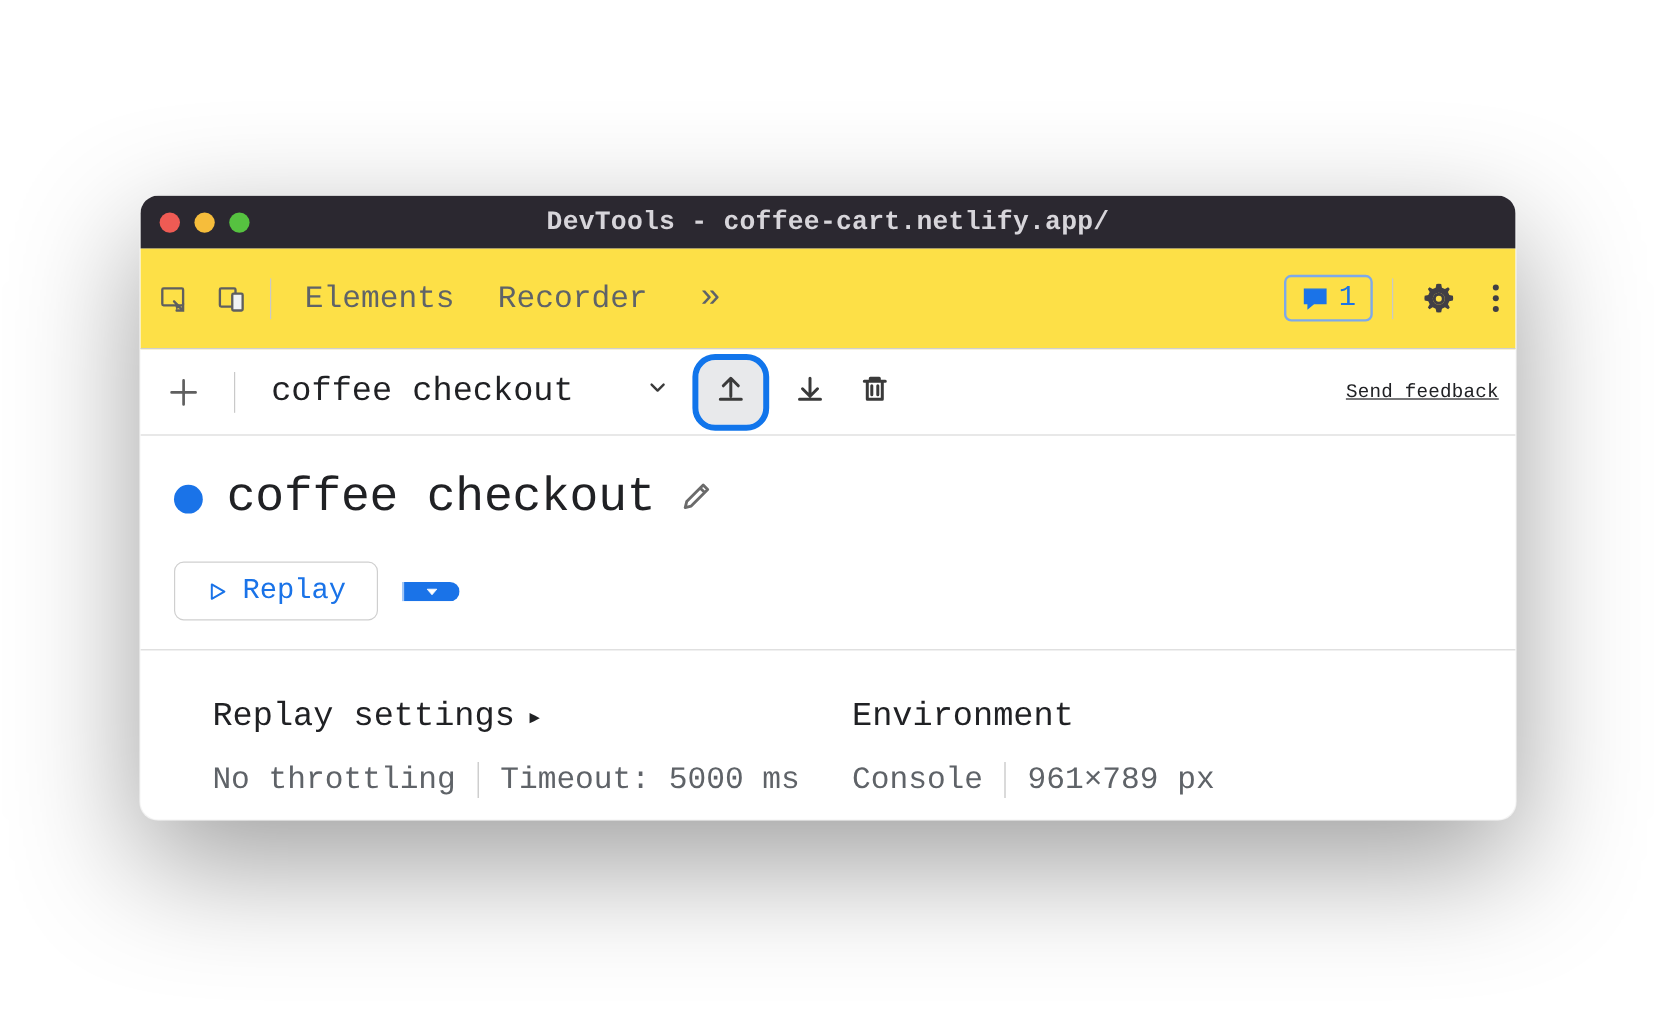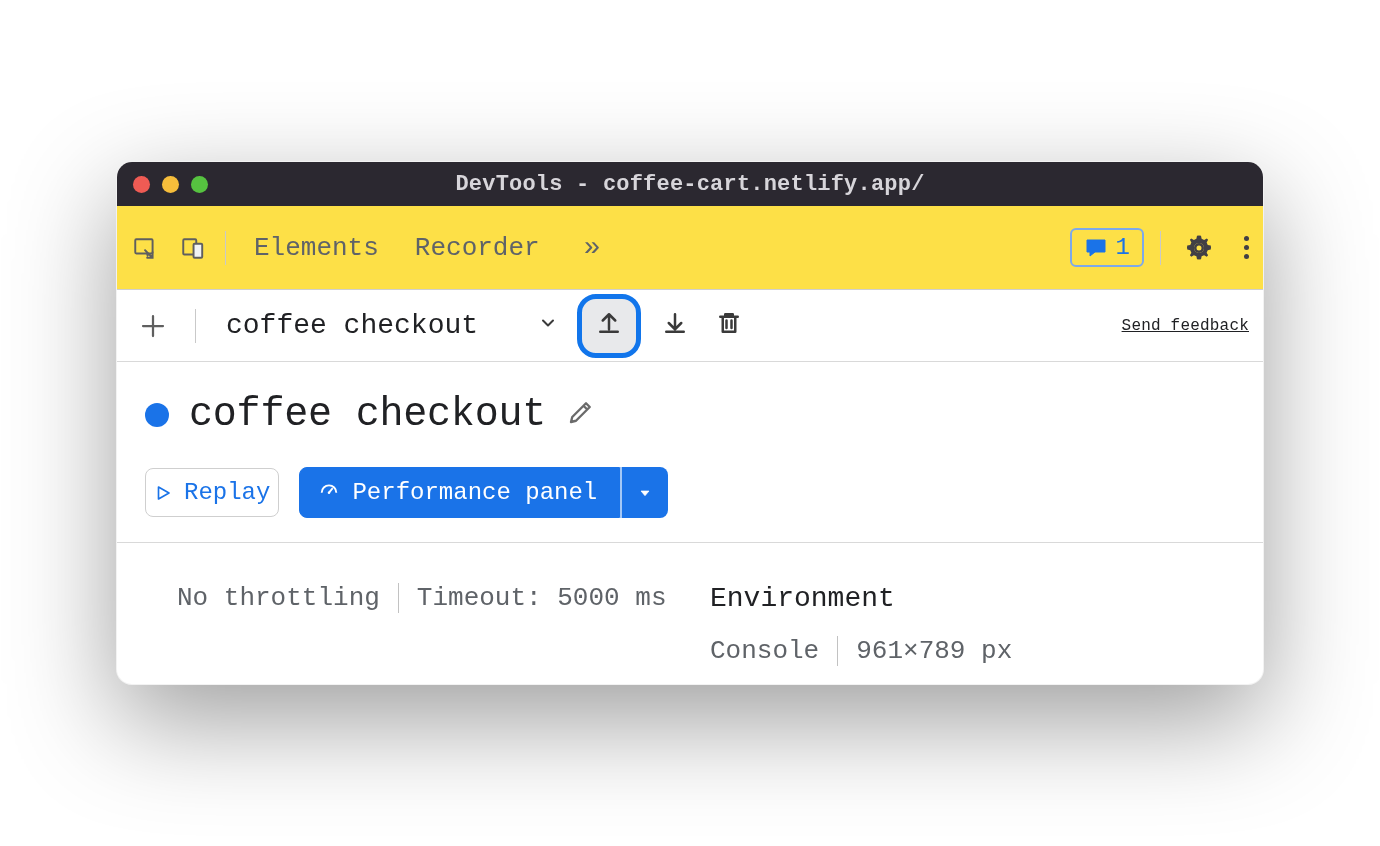--- a/index.html
+++ b/index.html
@@ -122,21 +122,21 @@
   
   .rec-header{padding:30px 28px 24px}
   .rec-title-row{display:flex;align-items:center;gap:20px}
   .blue-dot{width:24px;height:24px;border-radius:50%;background:var(--blue)}
   .rec-title{font-size:40px;color:#202124;letter-spacing:-.2px}
   .edit-icon svg{width:30px;height:30px;stroke:#6b6b6b;fill:none;stroke-width:1.9}
 
   .rec-btn-row{display:flex;align-items:center;gap:20px;margin-top:30px}
   .btn{
     display:inline-flex;align-items:center;gap:12px;
-    border-radius:8px;font-size:24px;padding:10px 8px;font-weight:500;cursor:pointer;
+    border-radius:8px;font-size:24px;padding:10px 26px;font-weight:500;cursor:pointer;
   }
   .btn.outline{border:1.5px solid var(--border);color:var(--blue);background:#fff}
   .btn.outline svg{stroke:var(--blue);fill:none;width:18px;height:18px}
   .btn.primary{background:var(--blue);color:#fff;border:1.5px solid var(--blue);padding:10px 22px 10px 18px}
   .btn.primary svg{stroke:#fff;fill:none;width:22px;height:22px}
   .split-wrap{display:flex}
   .split-toggle{
     background:var(--blue);color:#fff;display:flex;align-items:center;justify-content:center;
     width:48px;border-left:2px solid rgba(255,255,255,.6);border-top-right-radius:8px;border-bottom-right-radius:8px;cursor:pointer;
   }
@@ -273,41 +273,35 @@
 
     <div class="rec-btn-row">
       <div class="btn outline">
         <svg viewBox="0 0 24 24" stroke-width="2.2" stroke-linejoin="round">
               <path d="M6 4 L20 12 L6 20 Z"></path>
             </svg>
         <span>Replay</span>
       </div>
 
       <div class="split-wrap">
-        <div class="btn primary">
-          <span>
-            <svg viewBox="0 0 24 24" stroke-width="2">
-                  <path d="M4 16 a8 8 0 1 1 16 0"></path>
-                  <path d="M12 16 l4 -5"></path>
-                  <circle cx="12" cy="16" r="1.4" fill="#fff" stroke="none"></circle>
-                </svg>
-          </span>
-          <span>Performance panel</span>
-        </div>
         <div class="split-toggle">
           <svg viewBox="0 0 24 24">
                 <path d="M6 9 l6 7 l6 -7 z"></path>
               </svg>
         </div>
       </div>
     </div>
   </div>
 
   <div class="settings-panel">
     <div class="col">
+      <h3>
+        <span>Replay settings</span>
+        <span class="disclose">▸</span>
+      </h3>
       <div class="kv">
         <span>No throttling</span>
         <span class="sep"></span>
         <span>Timeout: 5000 ms</span>
       </div>
     </div>
     <div class="col">
           <h3>
         <span>Environment</span>
       </h3>

